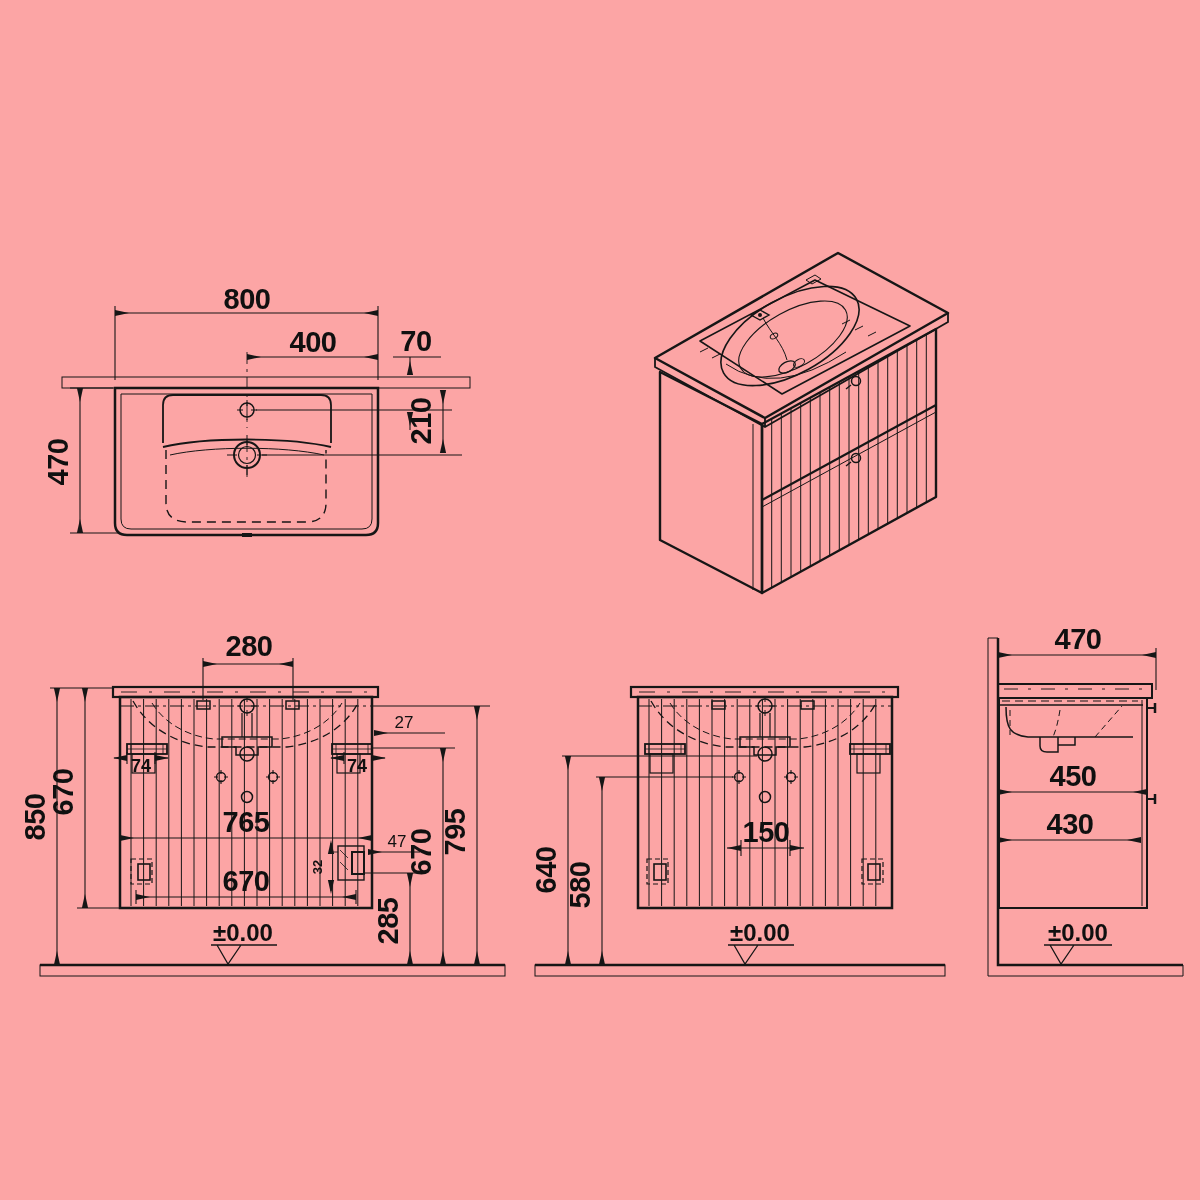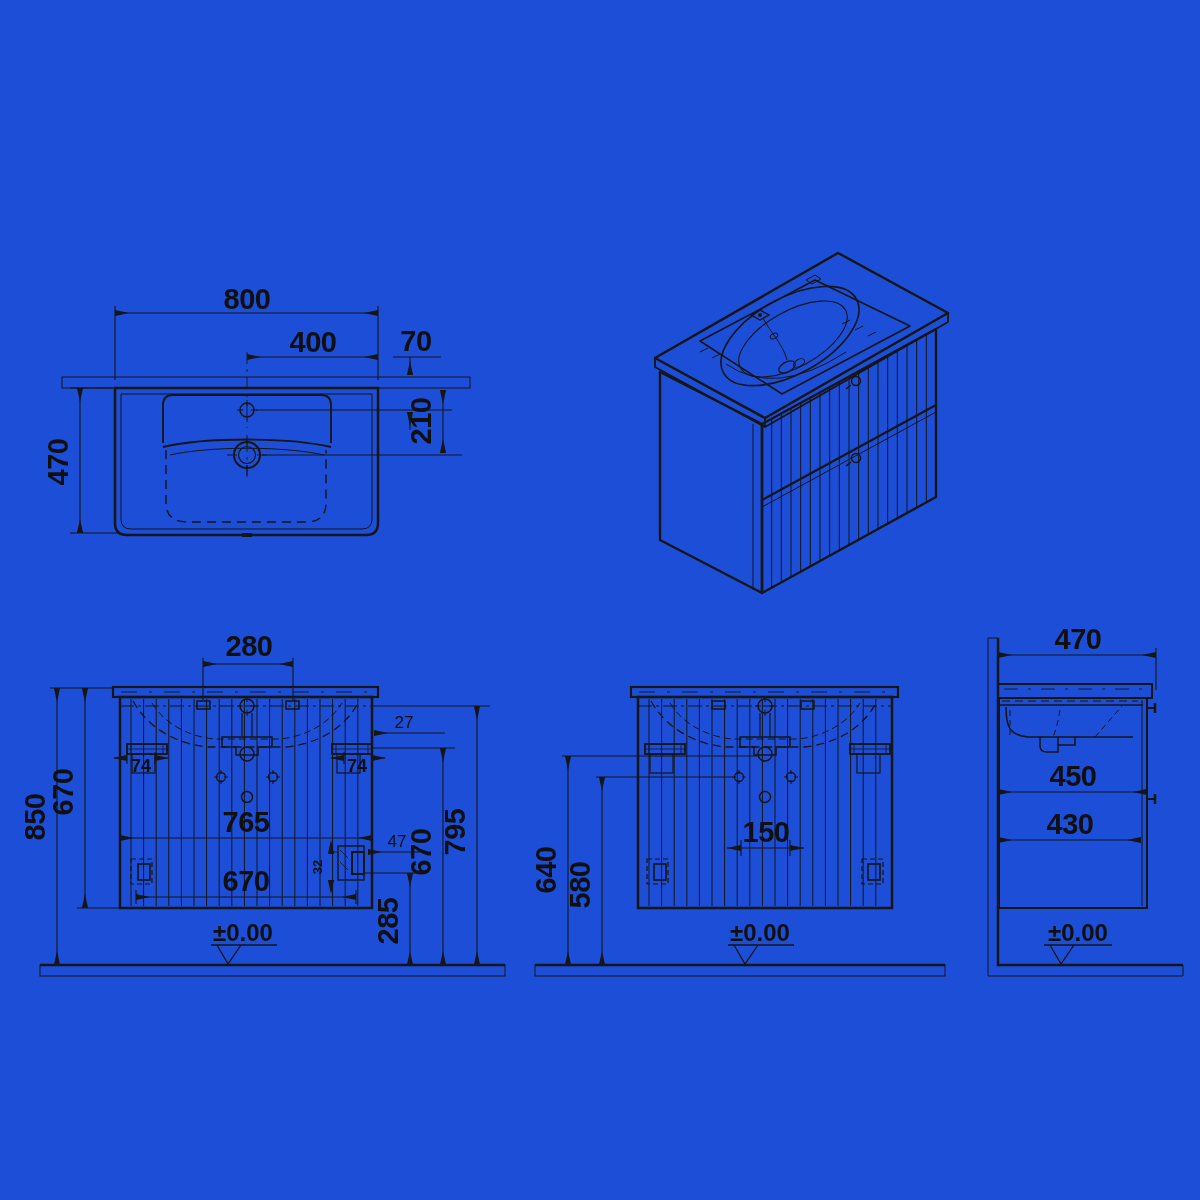--- a/index.html
+++ b/index.html
@@ -1,16 +1,16 @@
 <!DOCTYPE html>
 <html><head>
 <meta charset="utf-8">
 <style>
   html,body{margin:0;padding:0;background:#fff;}
-  .canvas{width:1200px;height:1200px;background:#1d4ed8;position:relative;overflow:hidden;}
+  .canvas{width:1200px;height:1200px;background:#fca5a5;position:relative;overflow:hidden;}
   svg{display:block;}
   svg *{vector-effect:none;}
   .ln{stroke:#161616;fill:none;}
   .thick{stroke-width:2.5;}
   .med{stroke-width:1.8;}
   .thin{stroke-width:1;}
   .dim{stroke:#161616;stroke-width:1.1;fill:none;}
   text{fill:#101010;text-anchor:middle;font-family:"Liberation Sans",sans-serif;}
   .d30{font-size:29px;font-weight:bold;letter-spacing:-0.5px;}
   .d24{font-size:24px;font-weight:bold;}

